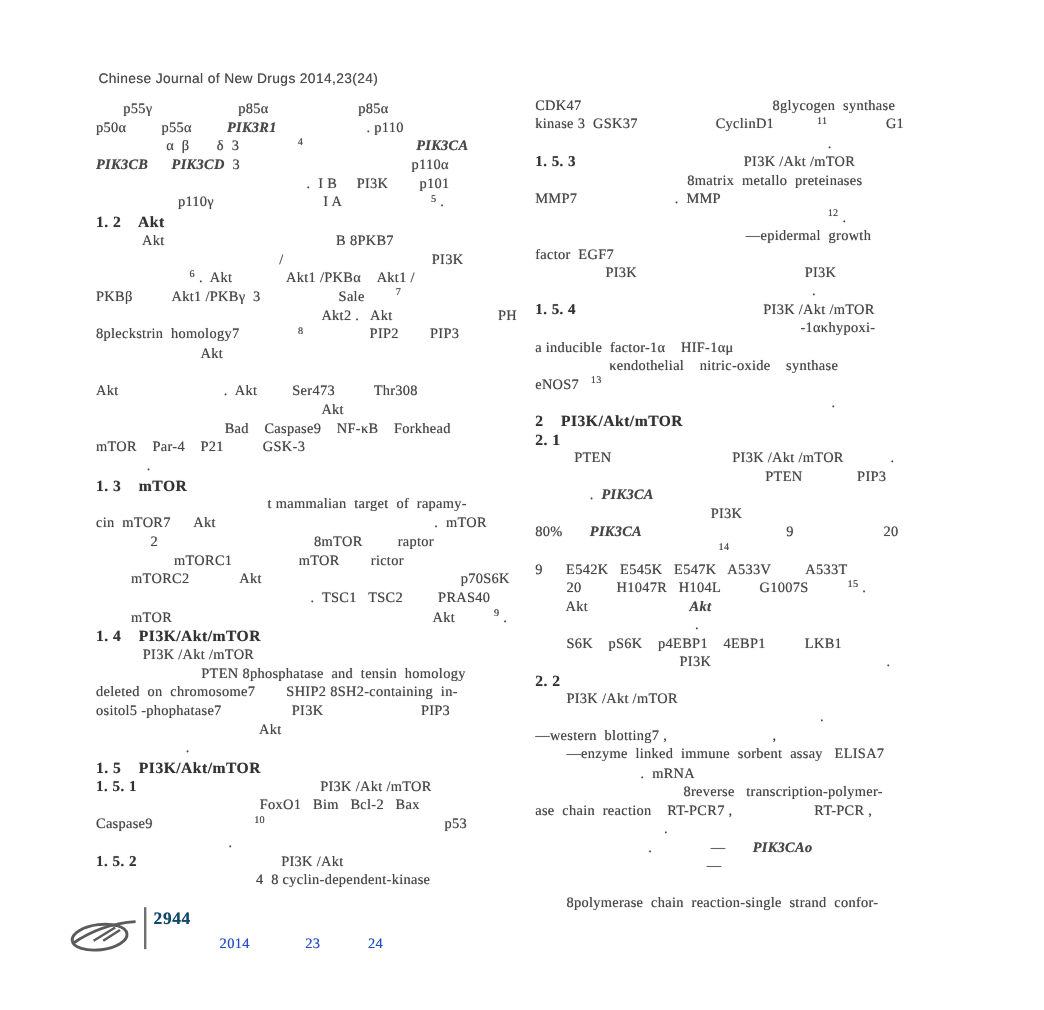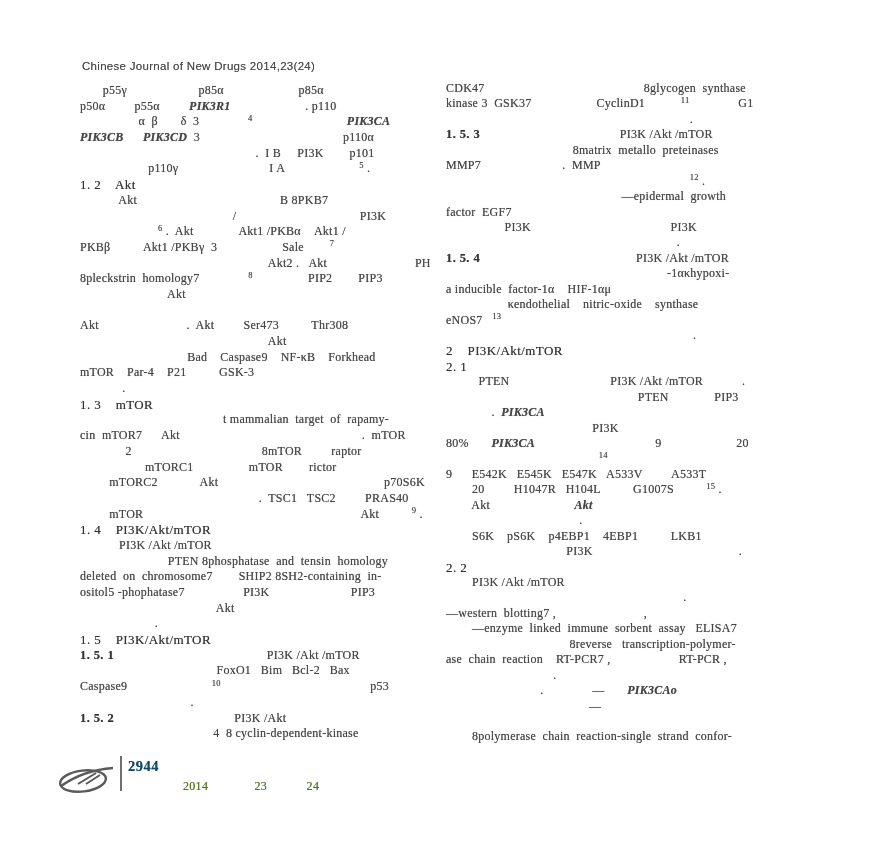--- a/index.html
+++ b/index.html
@@ -19,35 +19,35 @@
   .col-left{left:80px;top:84px;}
   .col-right{left:446px;top:82px;}
   .line{
     white-space:pre;font-size:12px;line-height:1;
     letter-spacing:0.25px;text-shadow:0 0 0.7px #7d7d7d;
   }
   .col-left .line{height:15.7px;}
   .col-right .line{height:15.45px;}
   .line span{white-space:pre;}
   .seg-n{font-weight:normal;}
-  .seg-h{font-weight:normal;font-size:13px;color:#333;letter-spacing:0.4px;text-align:right;}
+  .seg-h{font-weight:bold;font-size:13px;color:#333;letter-spacing:0.4px;text-align:right;}
   .seg-b{font-weight:bold;font-size:12.5px;color:#333;letter-spacing:0.4px;margin-top:32px;}
   .seg-i{font-style:italic;font-weight:600;}
   .seg-sup{font-size:8.5px;position:relative;top:-4.5px;}
   .footer{position:absolute;left:0;top:752px;width:870px;height:60px;}
   .logo{position:absolute;left:56px;top:6px;}
   .logo-divider{position:absolute;left:120px;top:4px;width:2px;height:35px;background:#6f6f6f;}
   .pagenum{
     position:absolute;left:128px;top:6px;
     font-weight:bold;font-size:14.5px;color:#0c4a6e;letter-spacing:0.5px;
     text-shadow:0 0 0.6px #808080;
   }
   .issue{
     position:absolute;left:183px;top:27px;white-space:pre;
-    font-size:12px;color:#4d7c0f;letter-spacing:0.3px;text-shadow:0 0 0.7px #7d7d7d;
+    font-size:12px;color:#1d4ed8;letter-spacing:0.3px;text-shadow:0 0 0.7px #7d7d7d;
   }
 </style>
 </head>
 <body>
 
 <div class="page">
 
   <div class="header">Chinese Journal of New Drugs 2014,23(24)</div>
 
   <div class="col col-left" id="col-left">
@@ -125,20 +125,21 @@
       <div class="line"><span class="seg-n">        20         H1047R   H104L          G1007S          </span><span class="seg-sup">15</span><span class="seg-n"> .</span></div>
       <div class="line"><span class="seg-n">        Akt                          </span><span class="seg-i">Akt</span></div>
       <div class="line"><span class="seg-n">                                         .</span></div>
       <div class="line"><span class="seg-n">        S6K    pS6K    p4EBP1    4EBP1          LKB1</span></div>
       <div class="line"><span class="seg-n">                                     PI3K                                             .</span></div>
       <div class="line"><span class="seg-h">2. 2</span></div>
       <div class="line"><span class="seg-n">        PI3K /Akt /mTOR</span></div>
       <div class="line"><span class="seg-n">                                                                         .</span></div>
       <div class="line"><span class="seg-n">—western  blotting7 ,                           ,</span></div>
       <div class="line"><span class="seg-n">        —enzyme  linked  immune  sorbent  assay   ELISA7</span></div>
+      <div class="line"><span class="seg-n">                           .  mRNA</span></div>
       <div class="line"><span class="seg-n">                                      8reverse   transcription-polymer-</span></div>
       <div class="line"><span class="seg-n">ase  chain  reaction    RT-PCR7 ,                     RT-PCR ,</span></div>
       <div class="line"><span class="seg-n">                                 .</span></div>
       <div class="line"><span class="seg-n">                             .               —       </span><span class="seg-i">PIK3CAo</span></div>
       <div class="line"><span class="seg-n">                                            —</span></div>
       <div class="line"></div>
       <div class="line"><span class="seg-n">        8polymerase  chain  reaction-single  strand  confor-</span></div>
     </div>
 
   <div class="footer">

